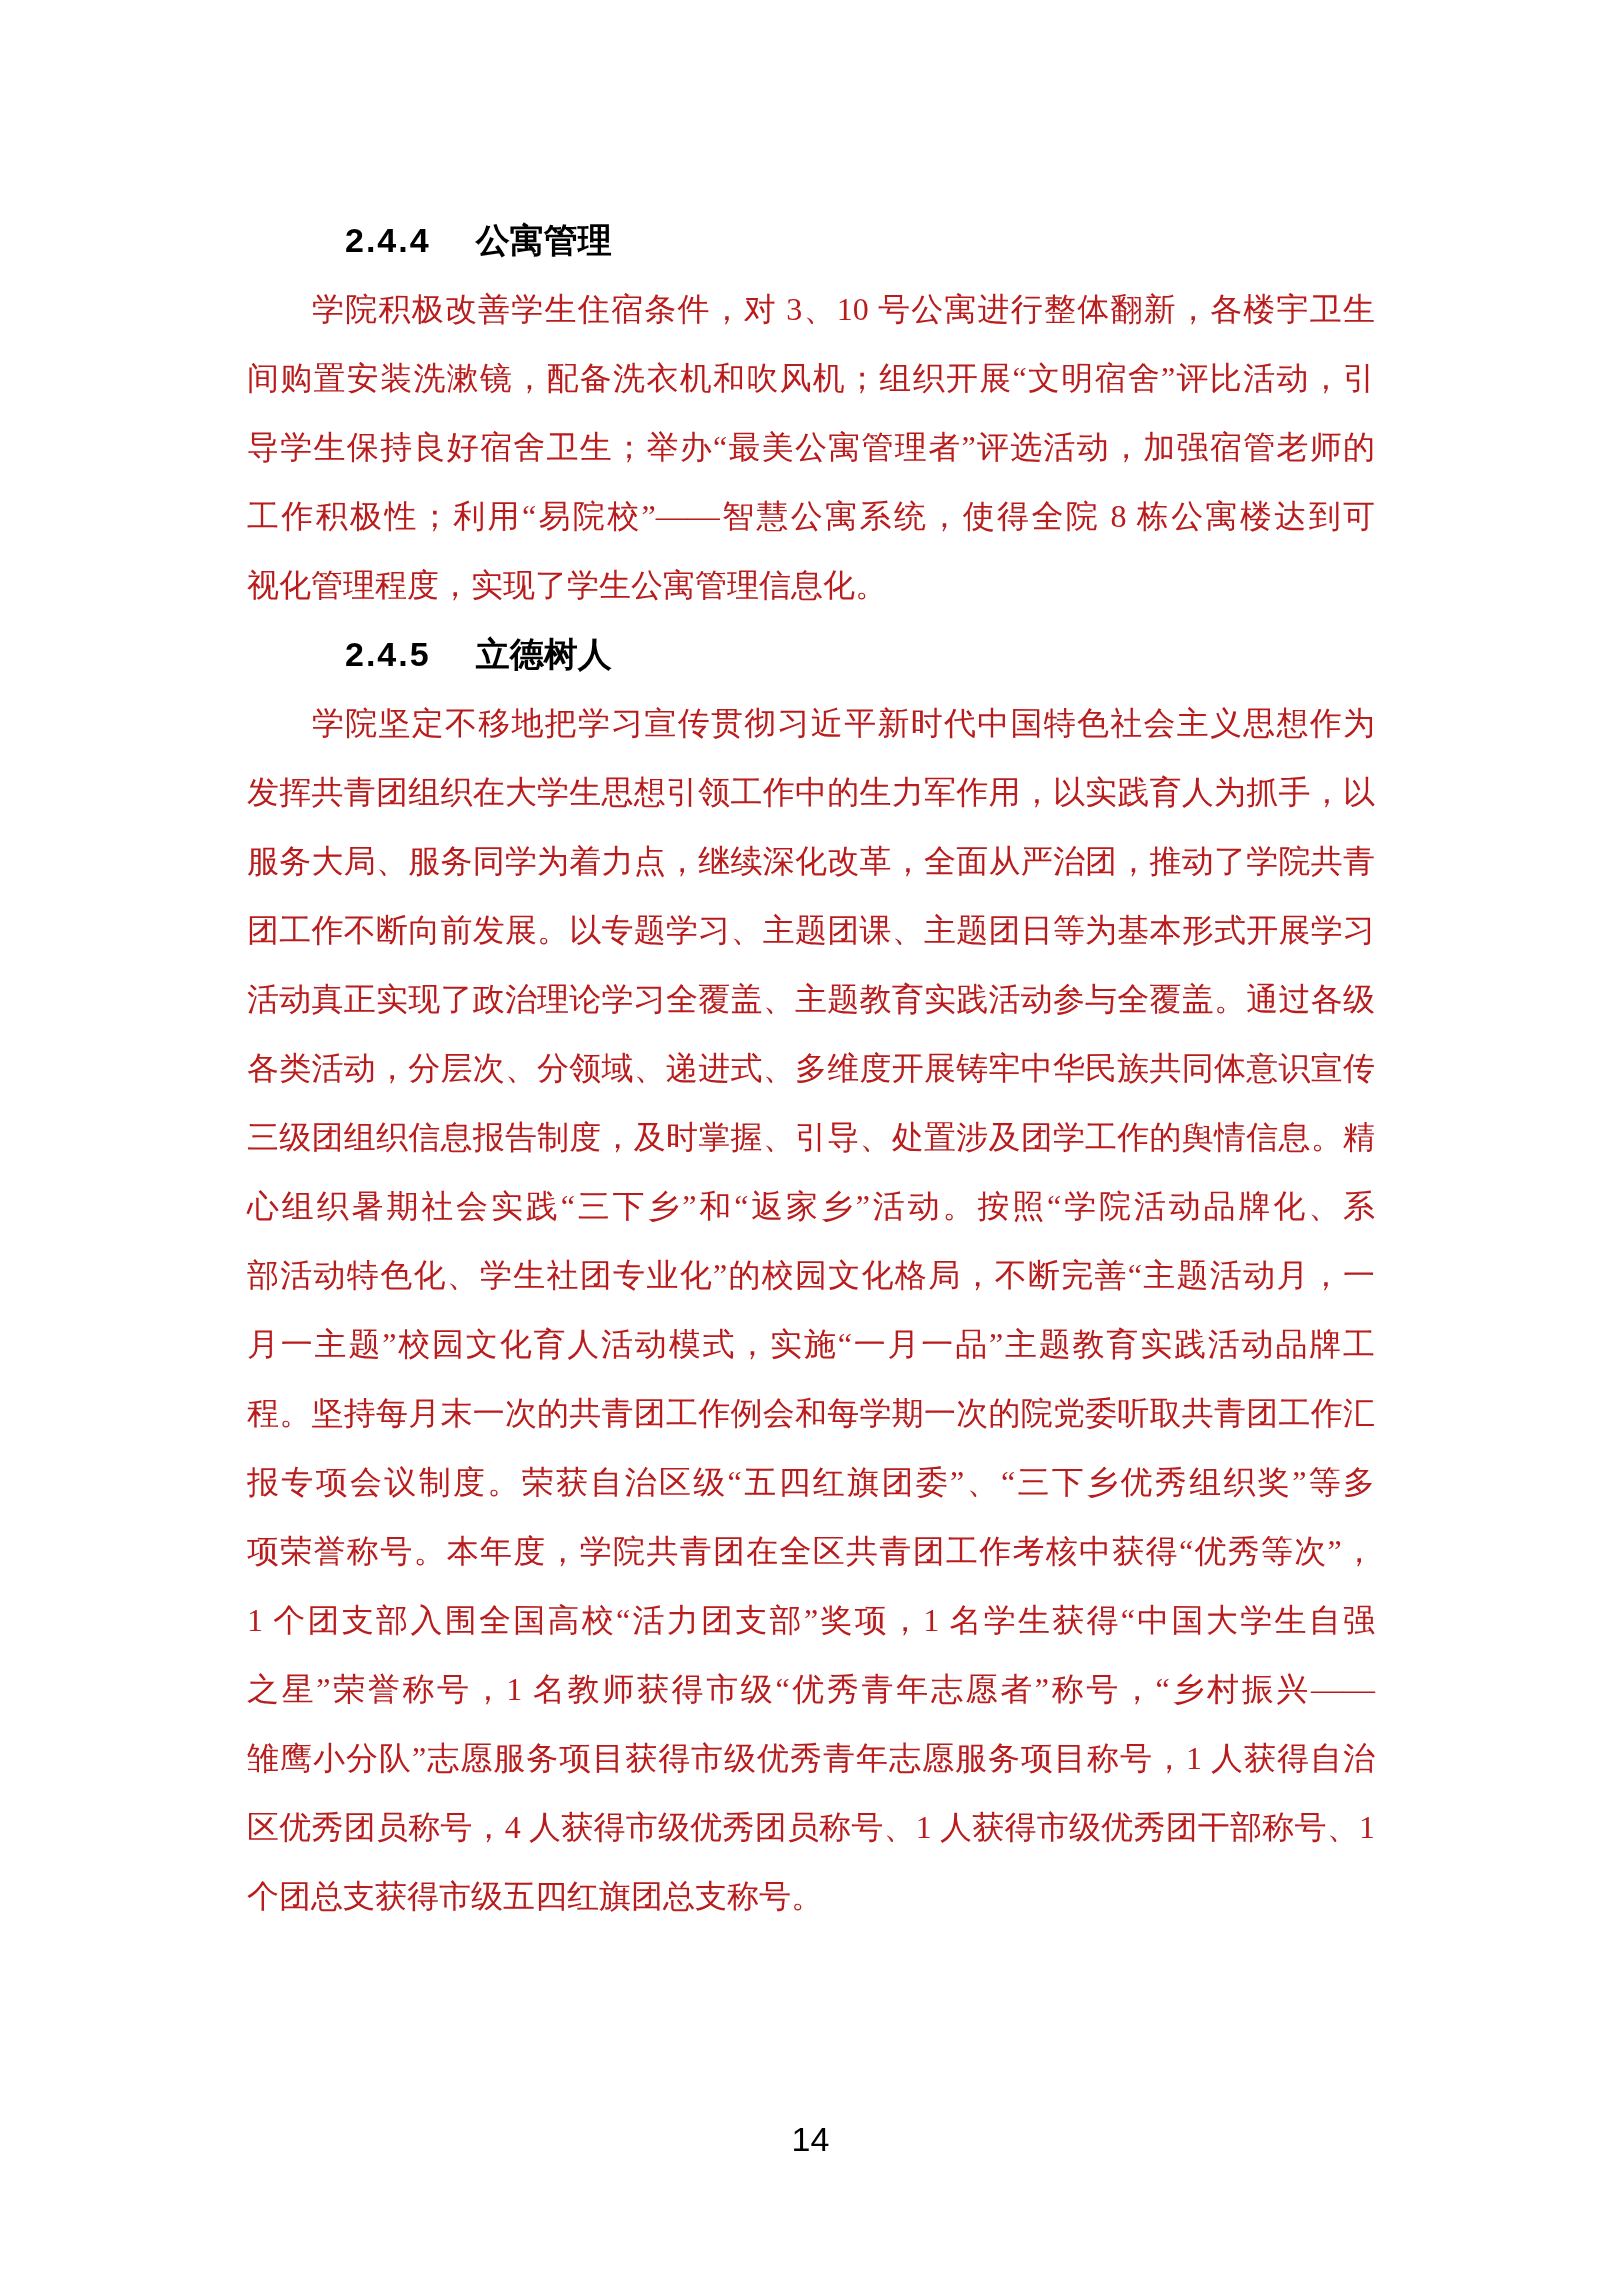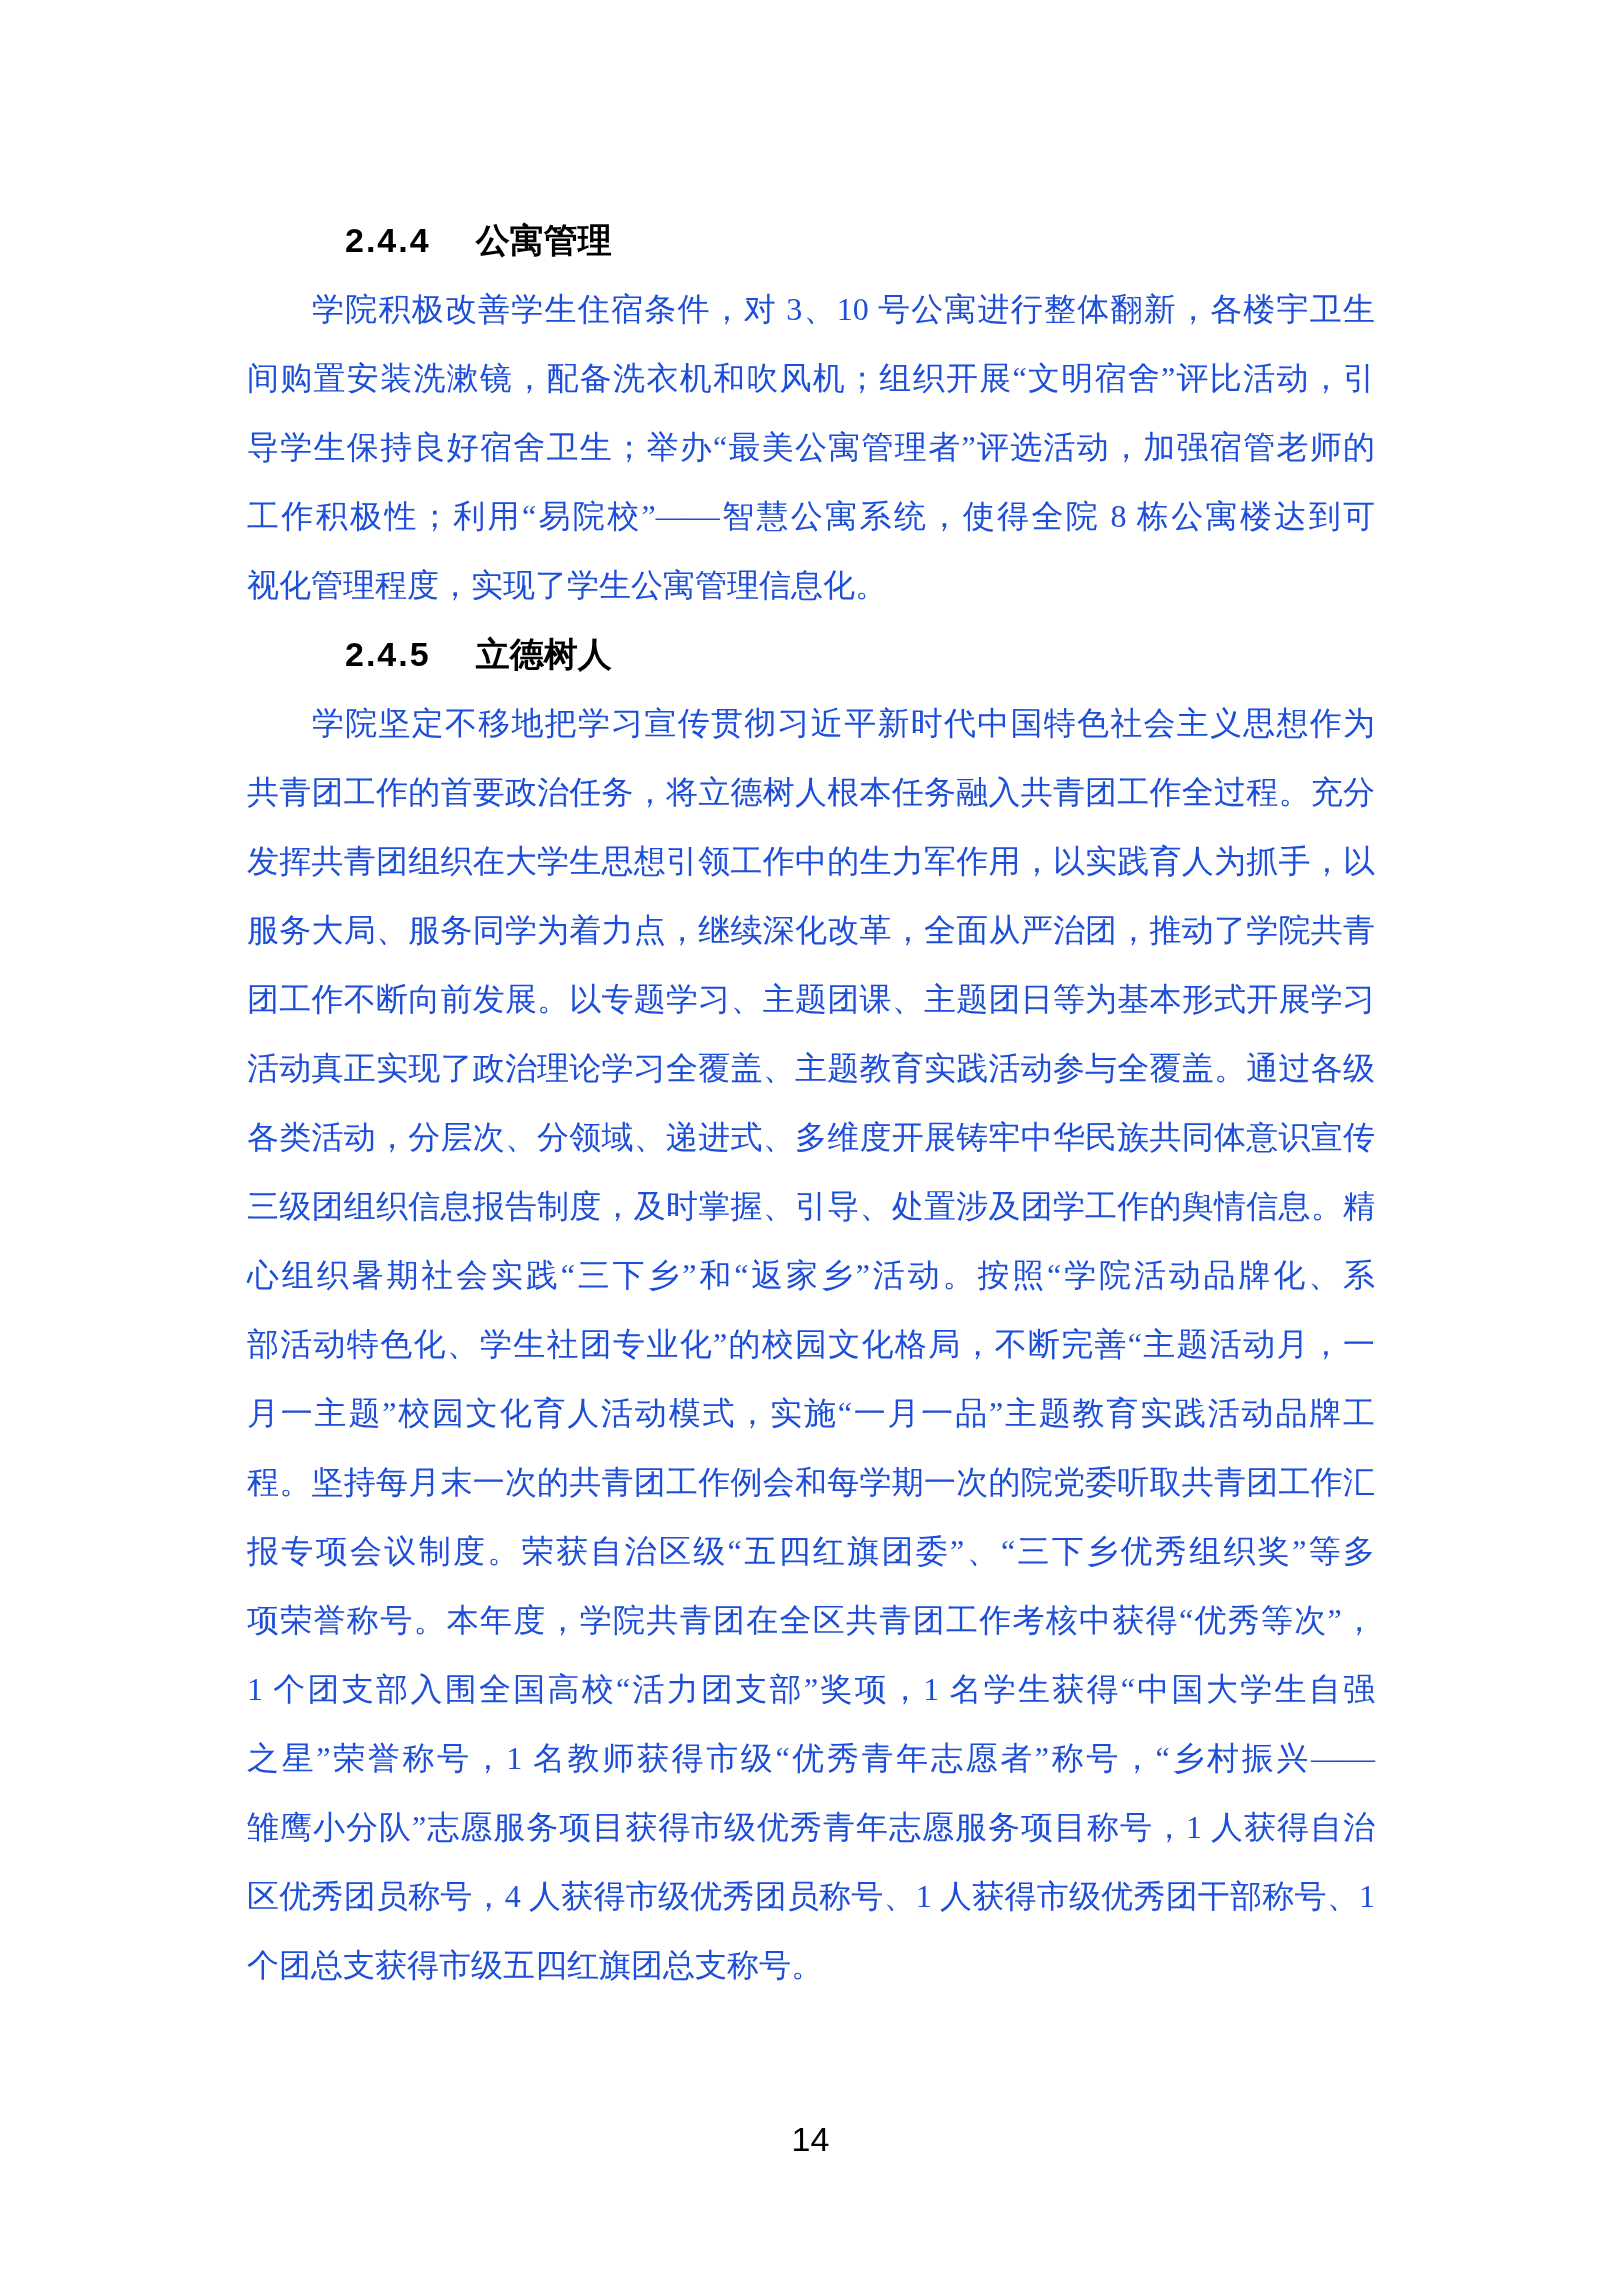--- a/index.html
+++ b/index.html
@@ -33,21 +33,21 @@
     color: #000000;
     text-align: left;
   }
   .heading .hnum {
     letter-spacing: 2px;
     margin-right: 45px;
   }
   .para {
     font-family: "Liberation Serif", "DejaVu Serif", serif;
     font-size: 32px;
-    color: #1d4ed8;
+    color: #b91c1c;
   }
   .line {
     height: 69px;
     line-height: 69px;
     text-align: justify;
     text-align-last: justify;
   }
   .line.para-first {
     text-indent: 65px;
   }
@@ -84,21 +84,20 @@
           <div class="line para-last">视化管理程度，实现了学生公寓管理信息化。</div>
         </div>
     </section>
 
     <section>
       <h3 class="heading">
         <span class="hnum">2.4.5</span><span class="htitle">立德树人</span>
       </h3>
       <div class="para">
           <div class="line para-first">学院坚定不移地把学习宣传贯彻习近平新时代中国特色社会主义思想作为</div>
-          <div class="line">共青团工作的首要政治任务，将立德树人根本任务融入共青团工作全过程。充分</div>
           <div class="line">发挥共青团组织在大学生思想引领工作中的生力军作用，以实践育人为抓手，以</div>
           <div class="line">服务大局、服务同学为着力点，继续深化改革，全面从严治团，推动了学院共青</div>
           <div class="line">团工作不断向前发展。以专题学习、主题团课、主题团日等为基本形式开展学习</div>
           <div class="line">活动真正实现了政治理论学习全覆盖、主题教育实践活动参与全覆盖。通过各级</div>
           <div class="line">各类活动，分层次、分领域、递进式、多维度开展铸牢中华民族共同体意识宣传</div>
           <div class="line">三级团组织信息报告制度，及时掌握、引导、处置涉及团学工作的舆情信息。精</div>
           <div class="line">心组织暑期社会实践“三下乡”和“返家乡”活动。按照“学院活动品牌化、系</div>
           <div class="line">部活动特色化、学生社团专业化”的校园文化格局，不断完善“主题活动月，一</div>
           <div class="line">月一主题”校园文化育人活动模式，实施“一月一品”主题教育实践活动品牌工</div>
           <div class="line">程。坚持每月末一次的共青团工作例会和每学期一次的院党委听取共青团工作汇</div>

